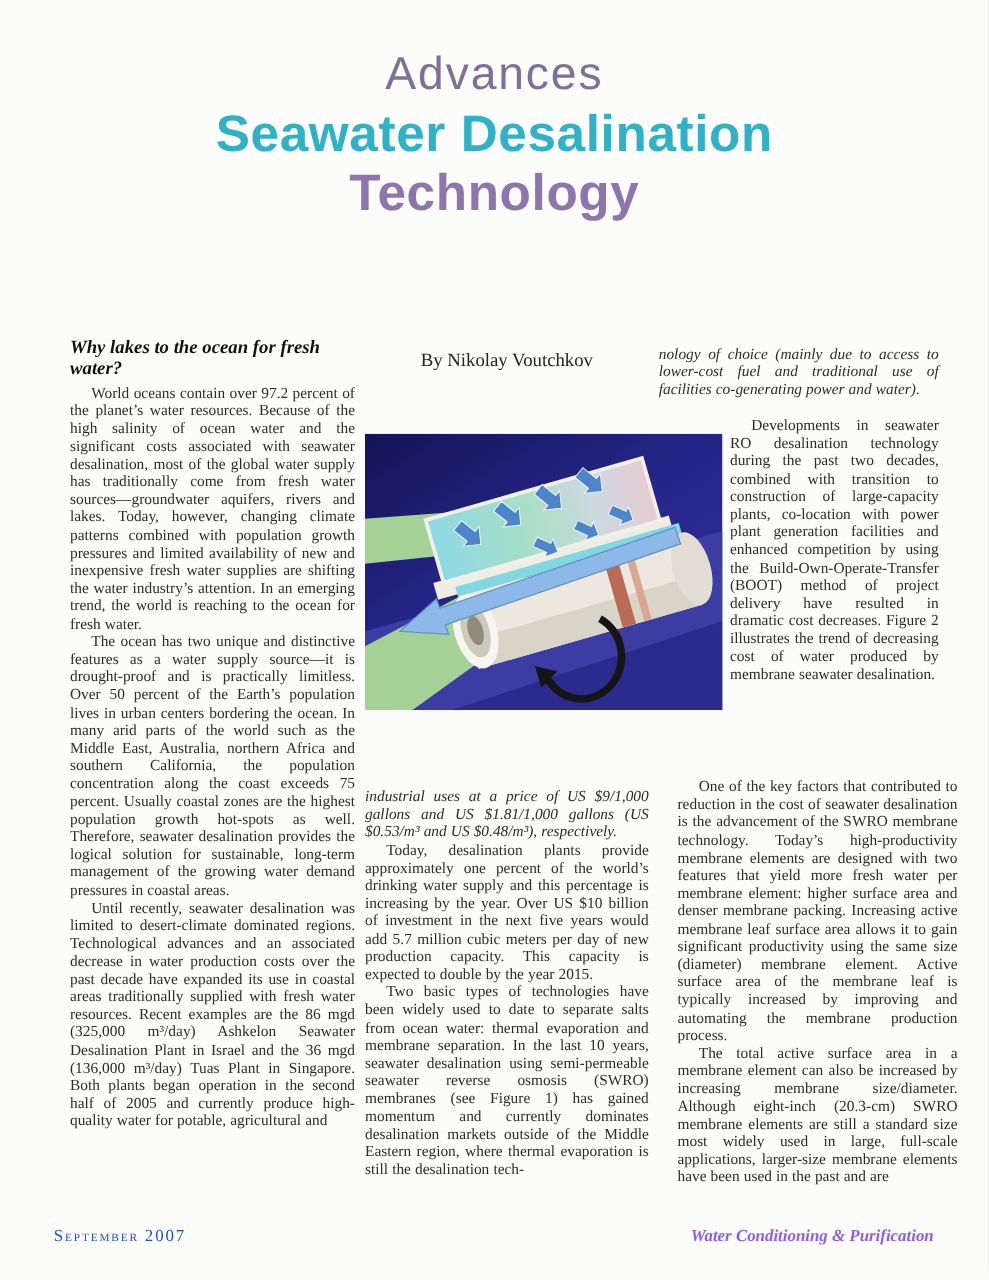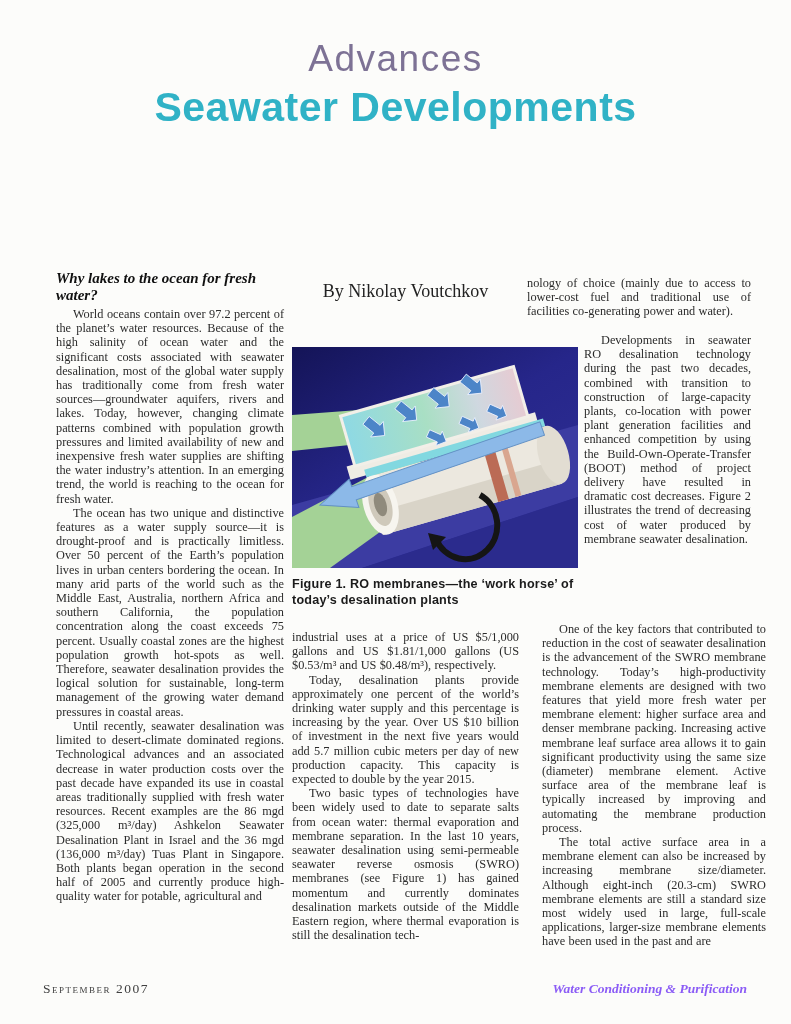--- a/index.html
+++ b/index.html
@@ -16,59 +16,60 @@
   .title-l1{font-size:37px;line-height:50px;font-weight:400;letter-spacing:1.5px;color:var(--title_gray_purple);}
   .title-l2{font-size:30px;line-height:46px;font-weight:400;letter-spacing:1px;color:var(--title_gray);}
   .title-l3{font-size:41px;line-height:47px;font-weight:700;letter-spacing:.5px;color:var(--title_teal);}
   .title-l4{font-size:41px;line-height:47px;font-weight:700;letter-spacing:.5px;color:var(--title_purple);}
   
   .col p{
     margin:0;font-size:12.3px;line-height:14.2px;
     text-align:justify;color:#2b2b2b;text-indent:17px;
     word-spacing:.2px;
   }
-  .col p.no-indent{text-indent:0;}
+  .col p.no-indent{text-indent:0;font-style:italic;}
   .section-heading{
     margin:0 0 4px 0;
     font:italic 700 15px/16.5px "Liberation Serif", serif;
     color:#101010;letter-spacing:0;
   }
   .col-left{position:absolute;left:56px;top:270px;width:228px;}
   .byline{position:absolute;left:292px;top:281px;width:227px;text-align:center;
-    font-size:18px;color:#222;}
+    font-size:15px;color:#222;}
   .col-mid-body{position:absolute;left:292px;top:630px;width:227px;}
   .col-right-intro{position:absolute;left:527px;top:276px;width:224px;}
   .col-right-wrap{position:absolute;left:584px;top:333px;width:167px;}
   .col-right-rest{position:absolute;left:542px;top:622px;width:224px;}
   
   .figure-box{position:absolute;left:292px;top:347px;width:286px;height:221px;}
   .figure-box svg{display:block;}
   .figure-caption{
     position:absolute;left:292px;top:577px;width:284px;
     font:700 12.6px/15.5px "Liberation Sans", sans-serif;
     color:#1b1b1b;letter-spacing:.2px;
   }
   
   .footer-left{
     position:absolute;left:43px;top:981px;
-    font-variant:small-caps;font-size:13.5px;letter-spacing:1.5px;color:#404040;
+    font-variant:small-caps;font-size:13.5px;letter-spacing:1.5px;color:#1d4ed8;
   }
   .footer-right{
     position:absolute;right:44px;top:981px;
     font:italic 700 13.5px "Liberation Serif", serif;color:#8b5cf6;
   }
 </style>
 </head>
 <body>
 
 <div class="page">
 
   <header class="title-block">
     <div class="title-l1">Advances</div>
-    <div class="title-l3">Seawater Developments</div>
+    <div class="title-l3">Seawater Desalination</div>
+    <div class="title-l4">Technology</div>
   </header>
 
   <section class="col col-left">
     <h2 class="section-heading">Why lakes to the ocean for fresh water?</h2>
     <p>World oceans contain over 97.2 percent of the planet’s water resources. Because of the high salinity of ocean water and the significant costs associated with seawater desalination, most of the global water supply has traditionally come from fresh water sources—groundwater aquifers, rivers and lakes. Today, however, changing climate patterns combined with population growth pressures and limited availability of new and inexpensive fresh water supplies are shifting the water industry’s attention. In an emerging trend, the world is reaching to the ocean for fresh water.</p>
     <p>The ocean has two unique and distinctive features as a water supply source—it is drought-proof and is practically limitless. Over 50 percent of the Earth’s population lives in urban centers bordering the ocean. In many arid parts of the world such as the Middle East, Australia, northern Africa and southern California, the population concentration along the coast exceeds 75 percent. Usually coastal zones are the highest population growth hot-spots as well. Therefore, seawater desalination provides the logical solution for sustainable, long-term management of the growing water demand pressures in coastal areas.</p>
     <p>Until recently, seawater desalination was limited to desert-climate dominated regions. Technological advances and an associated decrease in water production costs over the past decade have expanded its use in coastal areas traditionally supplied with fresh water resources. Recent examples are the 86 mgd (325,000 m³/day) Ashkelon Seawater Desalination Plant in Israel and the 36 mgd (136,000 m³/day) Tuas Plant in Singapore. Both plants began operation in the second half of 2005 and currently produce high-quality water for potable, agricultural and</p>
   </section>
 
   <div class="byline">By Nikolay Voutchkov</div>
@@ -119,24 +120,23 @@
       </g>
 
       <g transform="translate(28,158) rotate(-19)">
         <polygon points="0,0 36,-15 36,-7 235,-7 235,7 36,7 36,15" fill="var(--figure_permeate_blue)" stroke="#6290c4" stroke-width="1"></polygon>
       </g>
 
       <path d="M 188,148 a 32,34 0 1 1 -44,44" fill="none" stroke="#151515" stroke-width="6"></path>
       <polygon points="136,186 154,190 141,203" fill="#151515"></polygon>
     </svg>
   </div>
-  <div class="figure-caption">Figure 1. RO membranes—the ‘work horse’ of today’s desalination plants</div>
 
   <section class="col col-mid-body">
-    <p class="no-indent">industrial uses at a price of US $5/1,000 gallons and US $1.81/1,000 gallons (US $0.53/m³ and US $0.48/m³), respectively.</p>
+    <p class="no-indent">industrial uses at a price of US $9/1,000 gallons and US $1.81/1,000 gallons (US $0.53/m³ and US $0.48/m³), respectively.</p>
     <p>Today, desalination plants provide approximately one percent of the world’s drinking water supply and this percentage is increasing by the year. Over US $10 billion of investment in the next five years would add 5.7 million cubic meters per day of new production capacity. This capacity is expected to double by the year 2015.</p>
     <p>Two basic types of technologies have been widely used to date to separate salts from ocean water: thermal evaporation and membrane separation. In the last 10 years, seawater desalination using semi-permeable seawater reverse osmosis (SWRO) membranes (see Figure 1) has gained momentum and currently dominates desalination markets outside of the Middle Eastern region, where thermal evaporation is still the desalination tech-</p>
   </section>
 
   <section class="col col-right-intro">
     <p class="no-indent">nology of choice (mainly due to access to lower-cost fuel and traditional use of facilities co-generating power and water).</p>
   </section>
   <section class="col col-right-wrap">
     <p>Developments in seawater RO desalination technology during the past two decades, combined with transition to construction of large-capacity plants, co-location with power plant generation facilities and enhanced competition by using the Build-Own-Operate-Transfer (BOOT) method of project delivery have resulted in dramatic cost decreases. Figure 2 illustrates the trend of decreasing cost of water produced by membrane seawater desalination.</p>
   </section>

